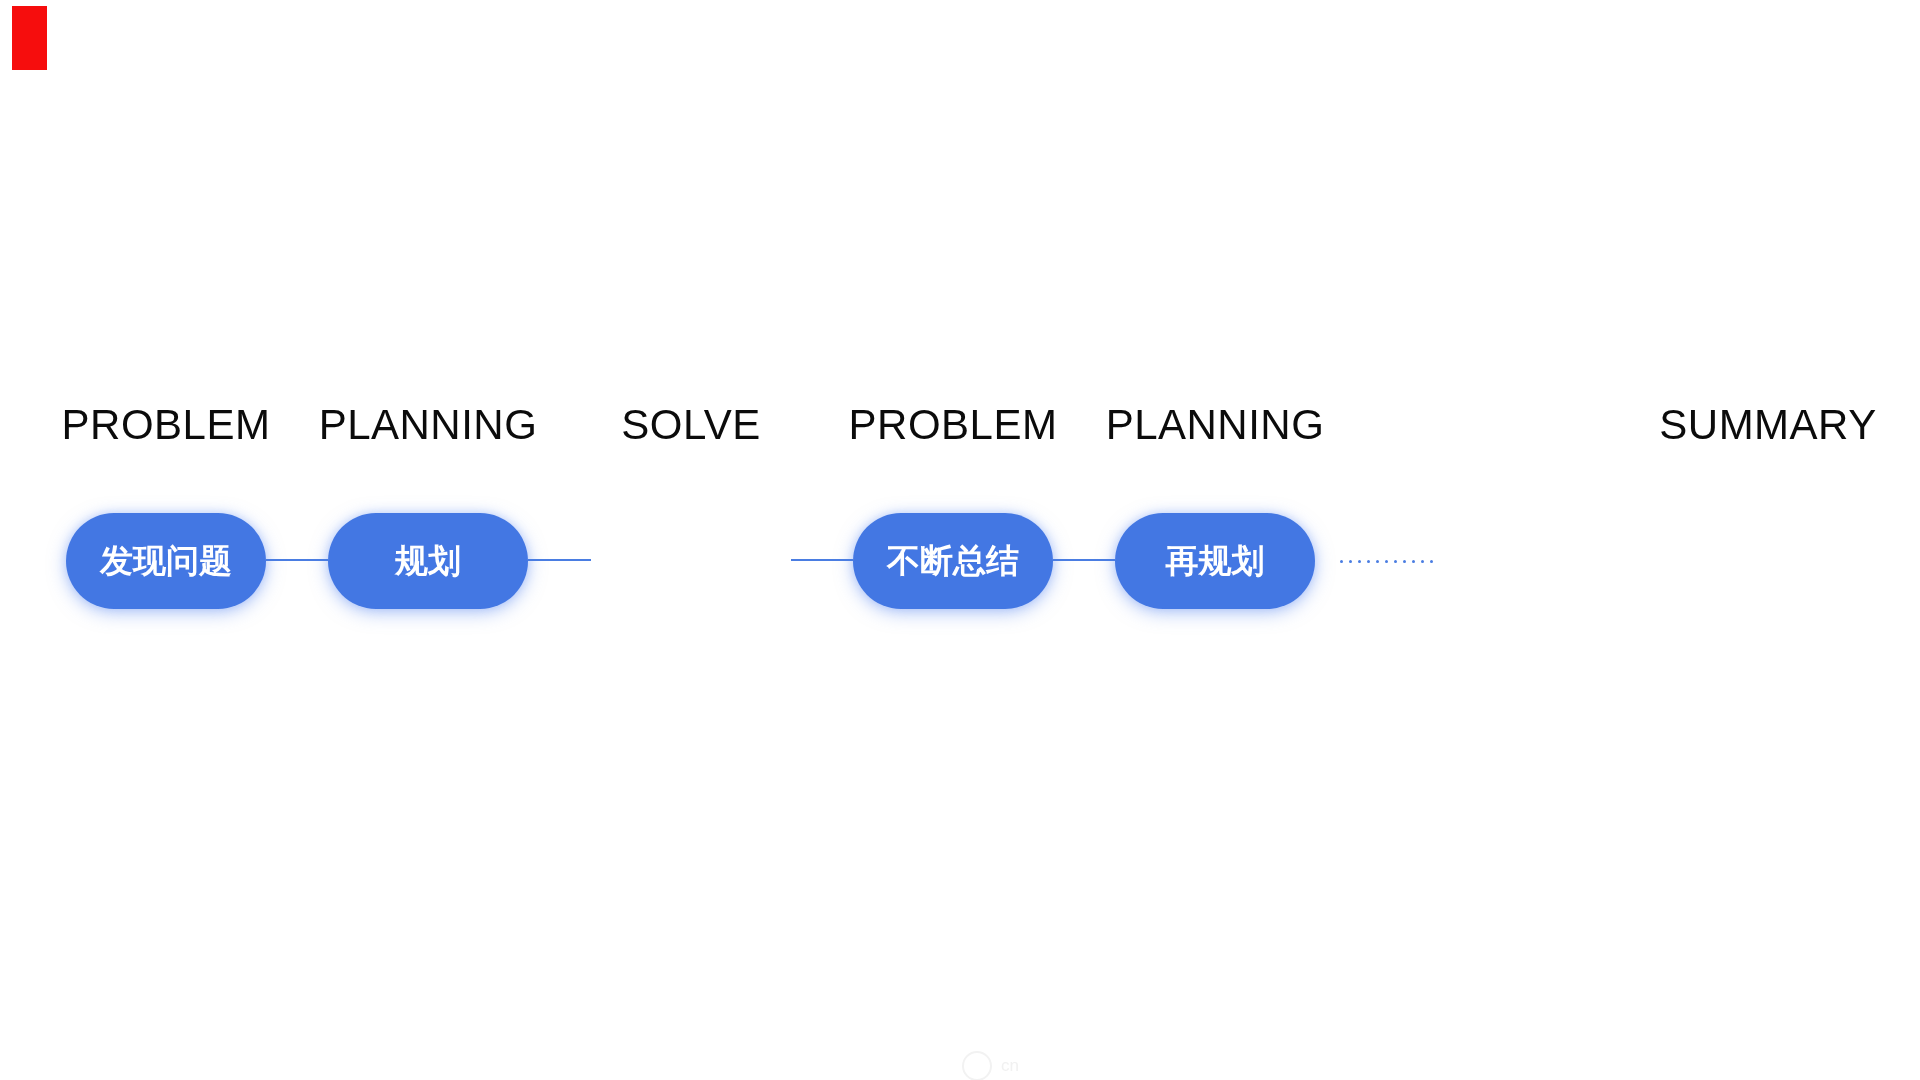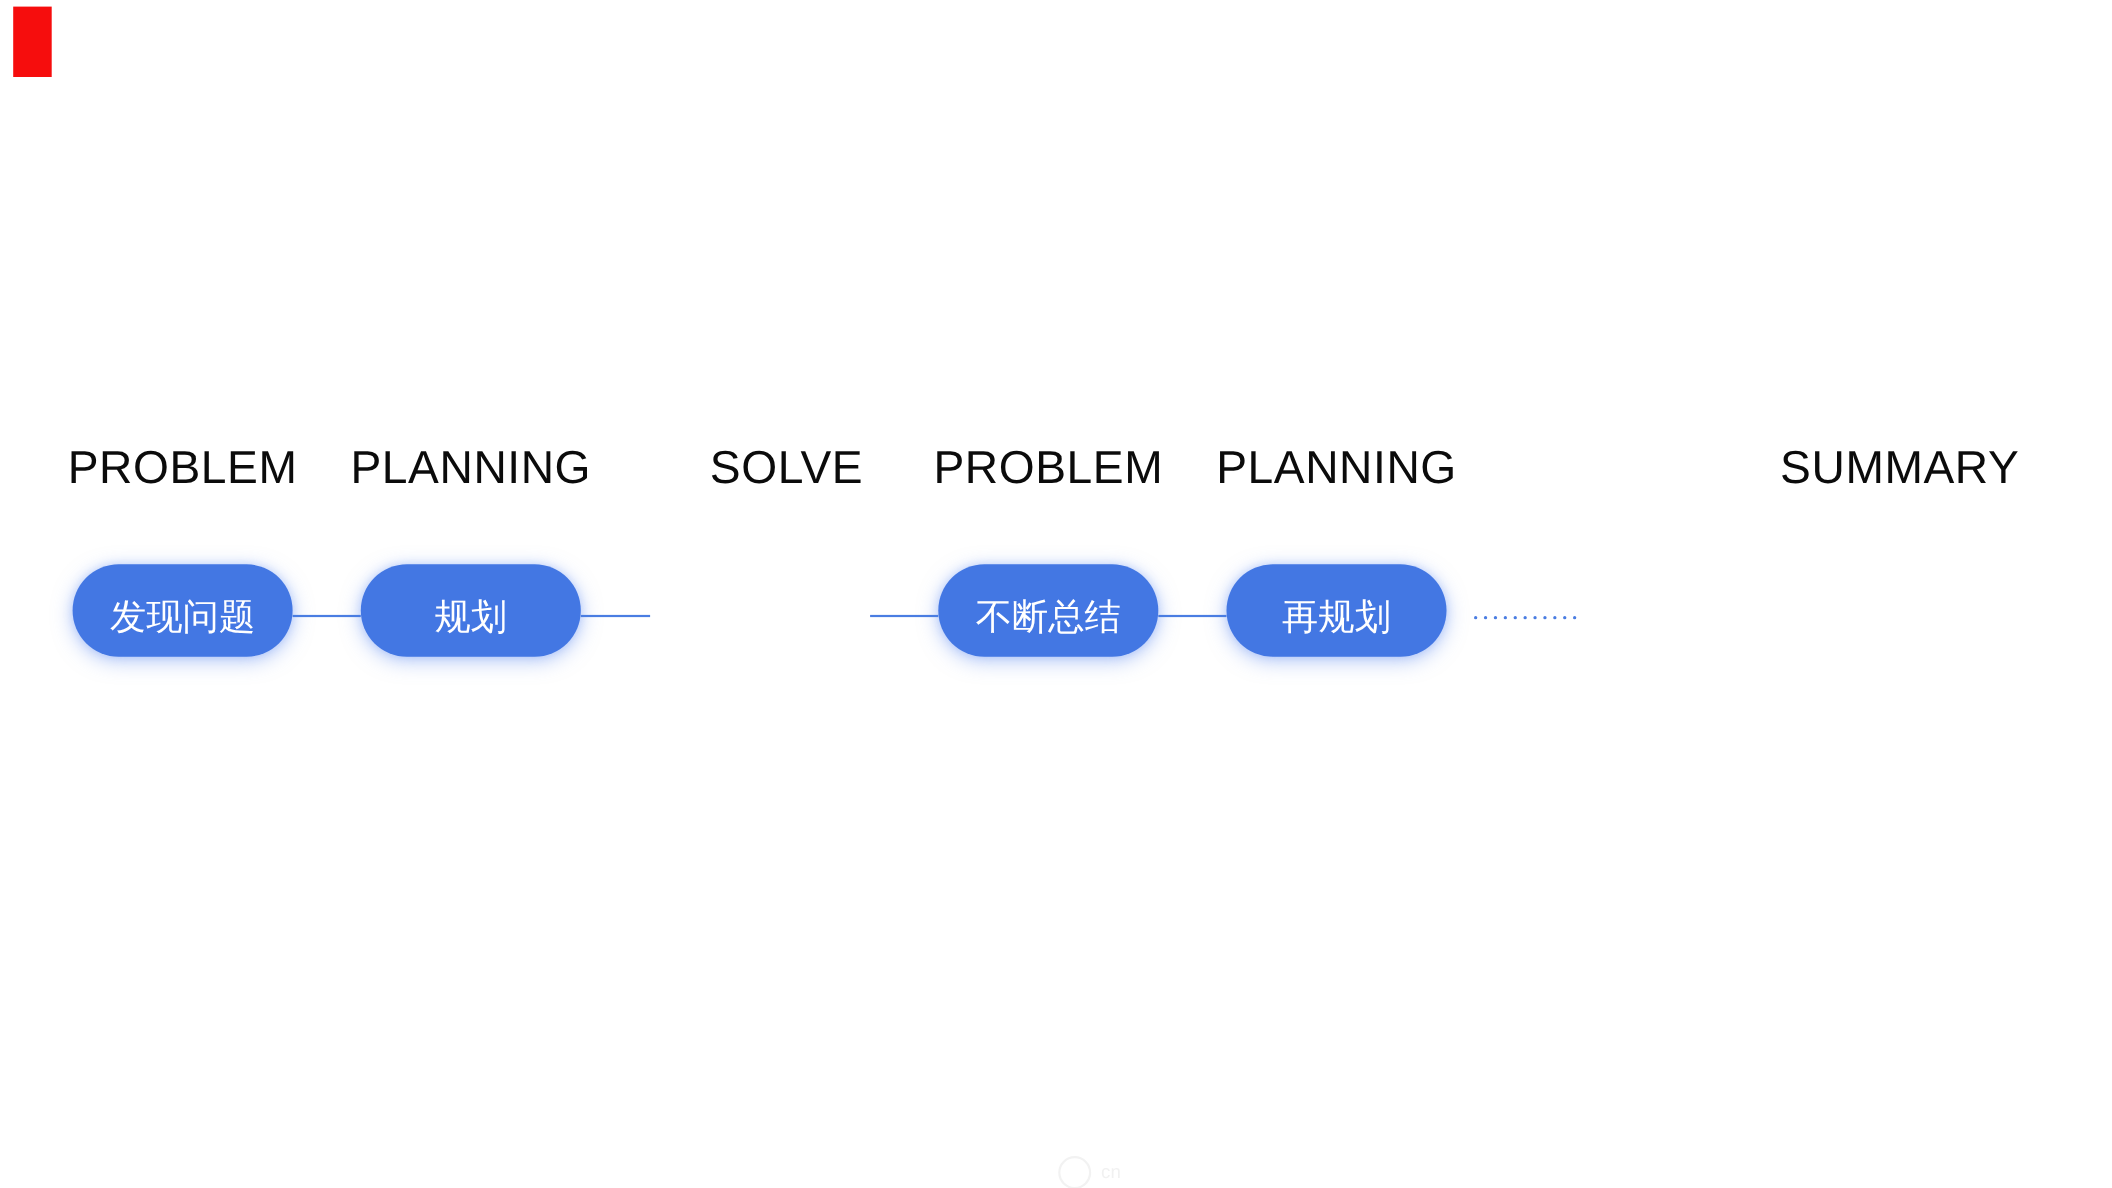--- a/index.html
+++ b/index.html
@@ -31,26 +31,26 @@
     font-size: 42px;
     line-height: 44px;
     font-weight: 400;
     letter-spacing: 0.5px;
     color: var(--label-text, #0b0b0b);
     white-space: nowrap;
   }
   .node-pill {
     margin: 66px auto 0;
     width: 200px;
-    height: 84px;
+    height: 96px;
     border-radius: 48px;
     background: var(--node-fill, #4377e3);
     color: var(--node-text, #ffffff);
     font-size: 33px;
-    font-weight: 400;
+    font-weight: 700;
     line-height: 96px;
     text-align: center;
     box-shadow: 0 4px 18px rgba(110, 150, 242, 0.5), 0 0 8px rgba(130, 165, 248, 0.35);
     white-space: nowrap;
   }
 
   .connector {
     position: absolute;
     top: 559px;
     height: 2px;
@@ -101,35 +101,35 @@
   <div class="step" style="left:36px">
     <div class="step-label">PROBLEM</div>
     <div class="node-pill">发现问题</div>
   </div>
 
   <div class="step" style="left:298px">
     <div class="step-label">PLANNING</div>
     <div class="node-pill">规划</div>
   </div>
 
-  <div class="step" style="left:585px">
+  <div class="step" style="left:561px">
     <div class="step-label">SOLVE</div>
   </div>
 
   <div class="step" style="left:823px">
     <div class="step-label">PROBLEM</div>
     <div class="node-pill">不断总结</div>
   </div>
 
   <div class="step" style="left:1085px">
     <div class="step-label">PLANNING</div>
     <div class="node-pill">再规划</div>
   </div>
 
-  <div class="step" style="left:1597px">
+  <div class="step" style="left:1638px">
     <div class="step-label">SUMMARY</div>
   </div>
 
   <div class="connector" style="left:266px"></div>
   <div class="connector" style="left:528px; width:63px"></div>
   <div class="connector" style="left:791px"></div>
   <div class="connector" style="left:1053px"></div>
 
   <div class="dotted-connector">
       <i></i>

